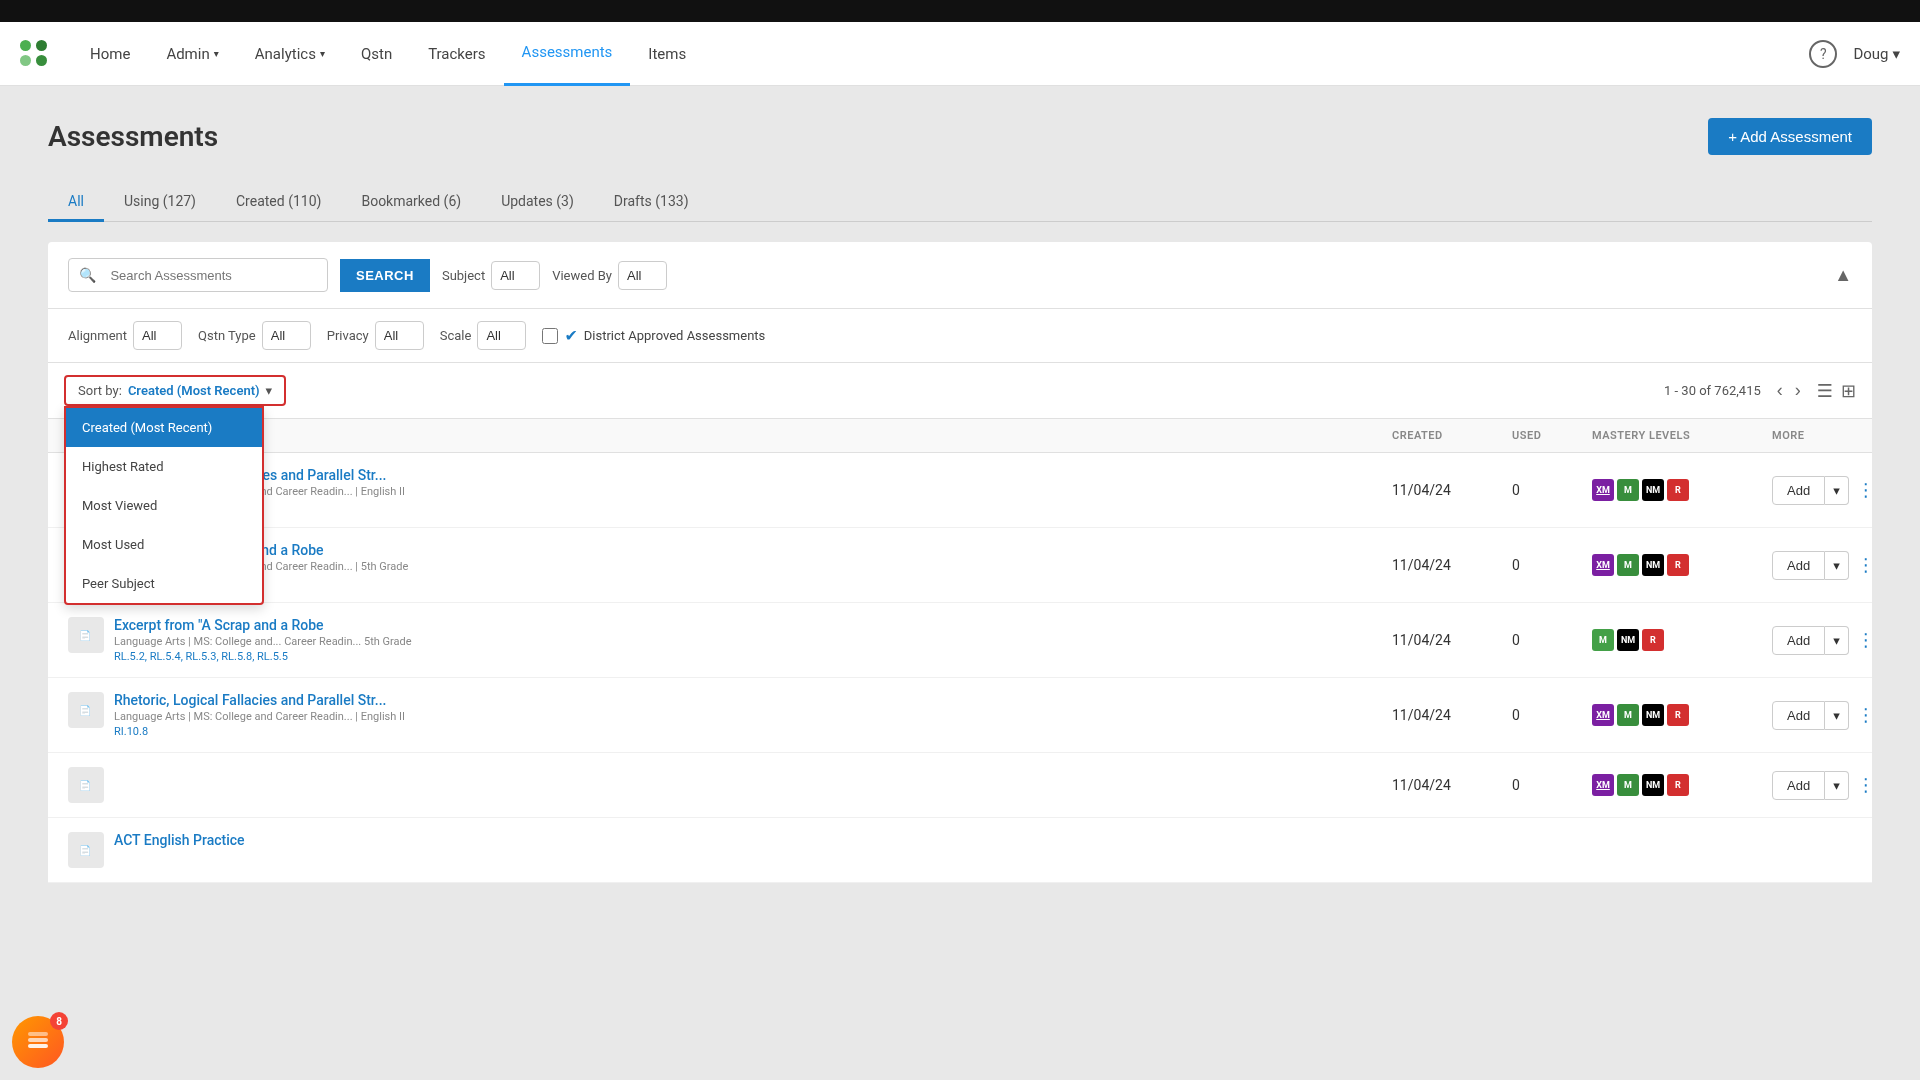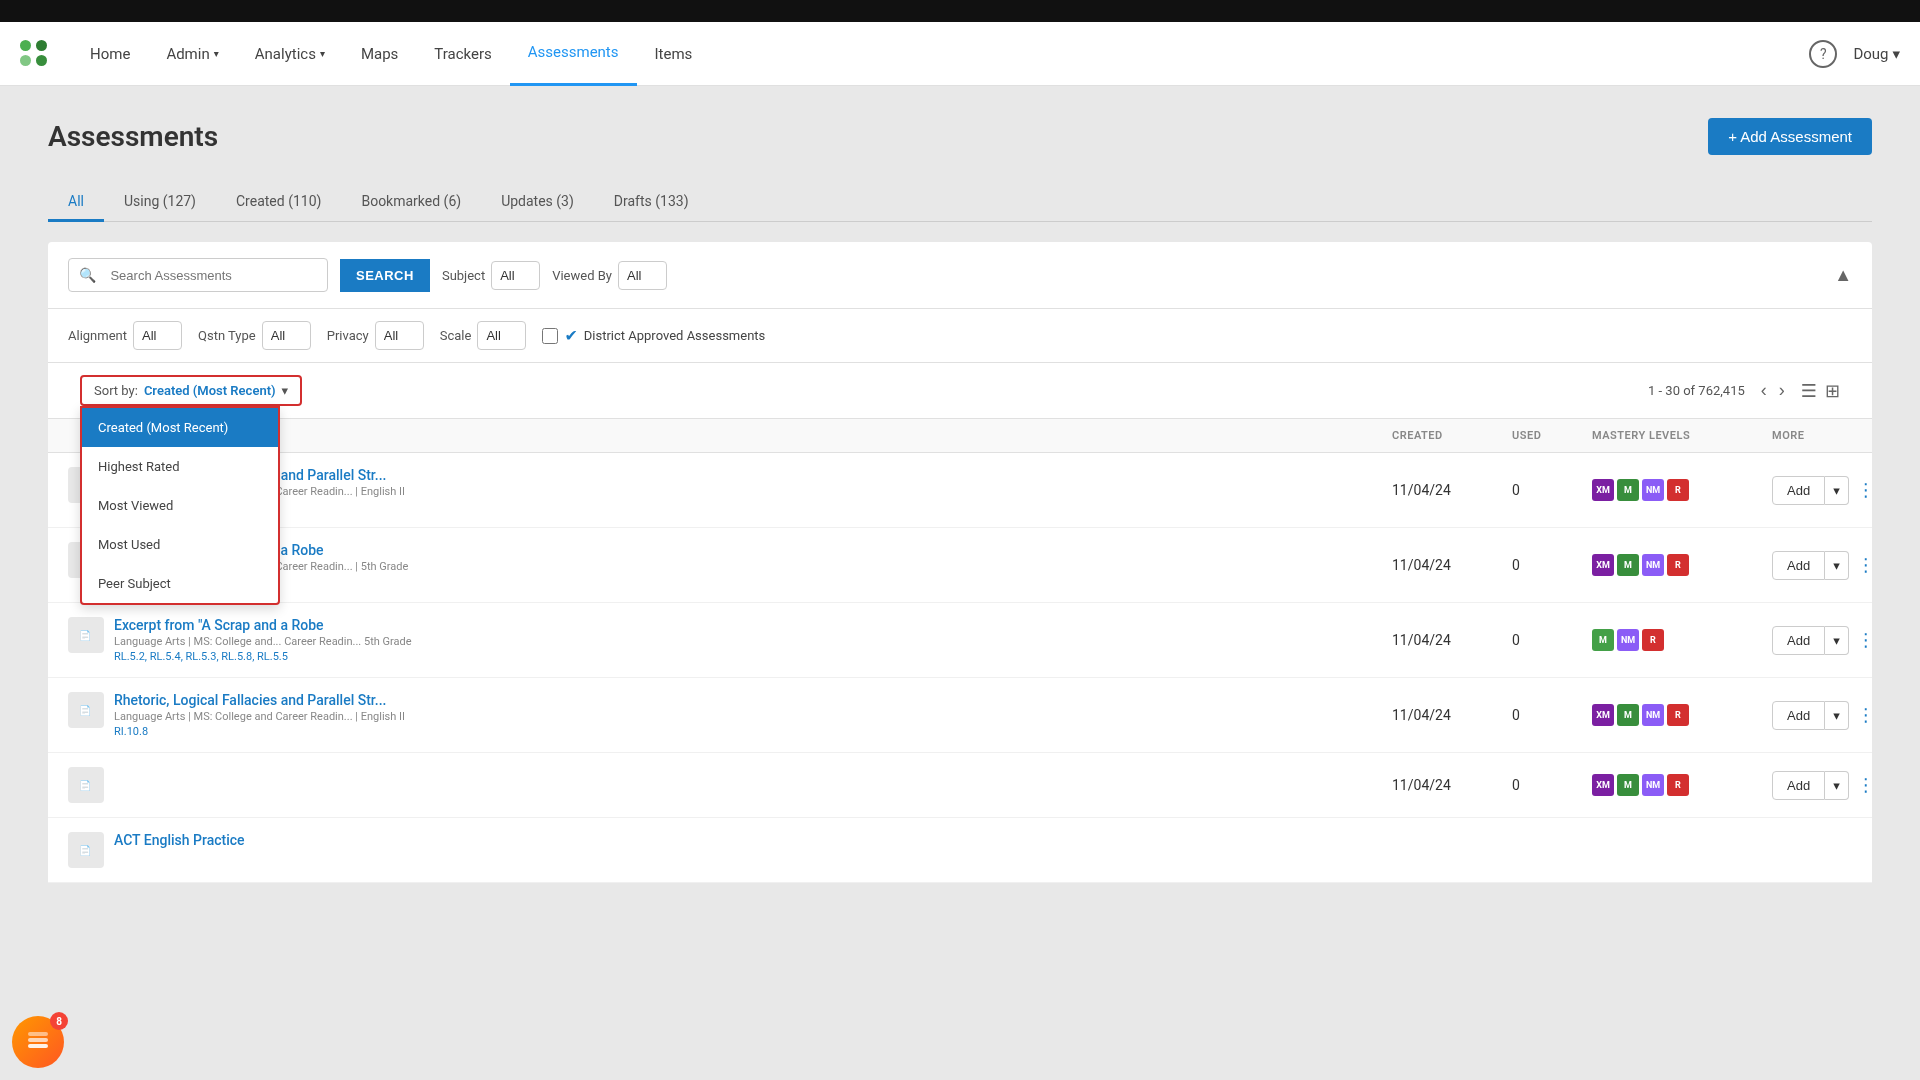--- a/index.html
+++ b/index.html
@@ -214,21 +214,21 @@
       gap: 6px;
       font-size: 13px;
       color: #444;
     }
     .district-check { width: 16px; height: 16px; border: 1px solid #ccc; border-radius: 2px; }
     .district-verified { color: #1a7bc4; font-size: 16px; }
 
     
     .sort-bar {
       background: #fff;
-      padding: 12px 32px;
+      padding: 12px 16px;
       display: flex;
       align-items: center;
       justify-content: space-between;
       margin-bottom: 0;
       position: relative;
     }
     .sort-by-wrap {
       display: flex;
       align-items: center;
       gap: 6px;
@@ -353,23 +353,23 @@
       width: 22px;
       height: 22px;
       border-radius: 3px;
       display: flex;
       align-items: center;
       justify-content: center;
       font-size: 9px;
       font-weight: 700;
       color: #fff;
     }
-    .badge-xm { background: #7b1fa2; }
+    .badge-xm { background: #7b1fa2; text-decoration: underline; }
     .badge-m { background: #388e3c; }
-    .badge-nm { background: #8b5cf6; }
+    .badge-nm { background: #000000; }
     .badge-r { background: #d32f2f; }
     .badge-m-green { background: #43a047; }
     .add-row-btn {
       display: flex;
       align-items: center;
       gap: 0;
     }
     .add-btn-sm {
       background: #fff;
       border: 1px solid #ccc;
@@ -436,21 +436,21 @@
   <div class="nav-items">
     <a class="nav-item">Home</a>
     <a class="nav-item">
       <span>Admin</span>
       <span class="chevron">▾</span>
     </a>
     <a class="nav-item">
       <span>Analytics</span>
       <span class="chevron">▾</span>
     </a>
-    <a class="nav-item">Maps</a>
+    <a class="nav-item">Qstn</a>
     <a class="nav-item">Trackers</a>
     <a class="nav-item active">Assessments</a>
     <a class="nav-item">Items</a>
   </div>
   <div class="nav-right">
     <div class="help-icon">?</div>
     <div class="user-menu">
       <span>Doug</span>
       <span>▾</span>
     </div>

